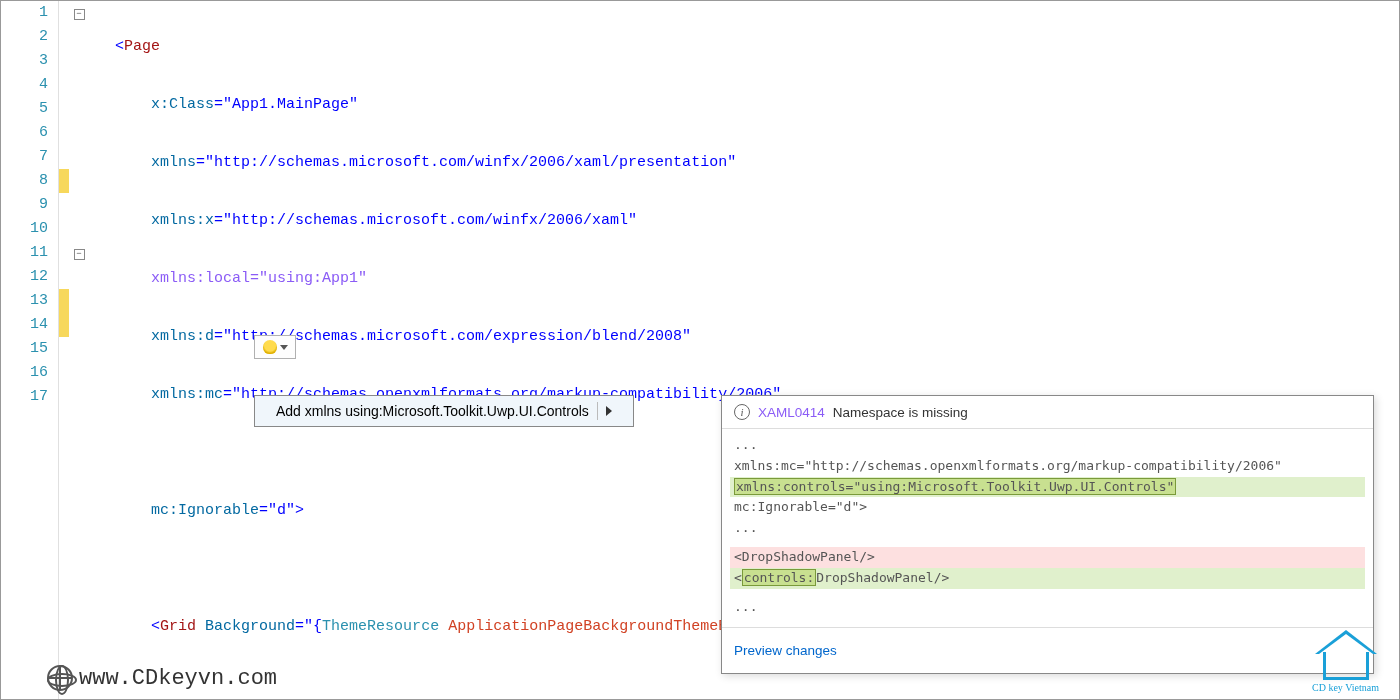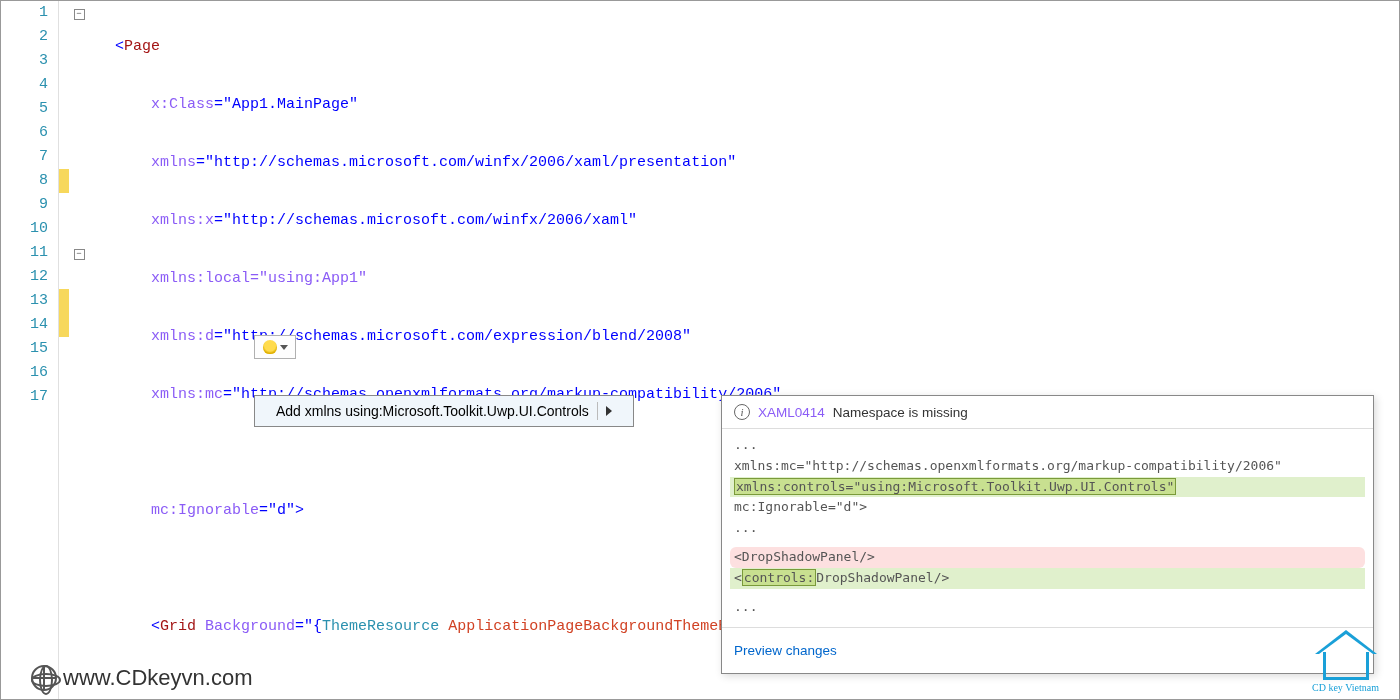--- a/index.html
+++ b/index.html
@@ -71,21 +71,21 @@
     padding-left: 6px;
     white-space: pre;
     margin-left: 20px;
   }
   .code .row {
     height: 24px;
     line-height: 24px;
   }
   .c-blue { color: #0000ff; }
   .c-brown { color: #a31515; }
-  .c-attr { color: #8b5cf6; }
+  .c-attr { color: #0369a1; }
   .c-gray { color: #8b5cf6; }
   .c-teal { color: #2b91af; }
   .c-orangered { color: #d14224; }
 
   
   .lightbulb {
     position: absolute;
     left: 253px;
     top: 334px;
     width: 42px;
@@ -169,21 +169,20 @@
     font-family: Consolas, monospace;
     font-size: 13px;
     color: #555;
     line-height: 1.6;
   }
   .diff-del {
     background: #fde0e0;
     display: block;
     padding: 0 4px;
     margin: 0 -4px;
-    border-radius: 6px;
   }
   .diff-add {
     background: #e0f0cc;
     display: block;
     padding: 0 4px;
     margin: 0 -4px;
   }
   .diff-add-hl {
     background: #c8e090;
     border: 1px solid #7a9a3a;
@@ -192,26 +191,26 @@
   .preview-link {
     border-top: 1px solid #ddd;
     padding: 15px 12px;
     color: #0066cc;
     cursor: pointer;
   }
 
   
   .wm-left {
     position: absolute;
-    left: 30px;
+    left: 46px;
     bottom: 8px;
     display: flex;
     align-items: center;
     gap: 6px;
-    font-family: Liberation Sans, sans-serif;
+    font-family: Liberation Mono, monospace;
     font-size: 22px;
     color: #333;
   }
   .globe-icon {
     width: 26px; height: 26px;
     border: 2px solid #555;
     border-radius: 50%;
     position: relative;
     background:
       linear-gradient(#555,#555) center/2px 100% no-repeat,

